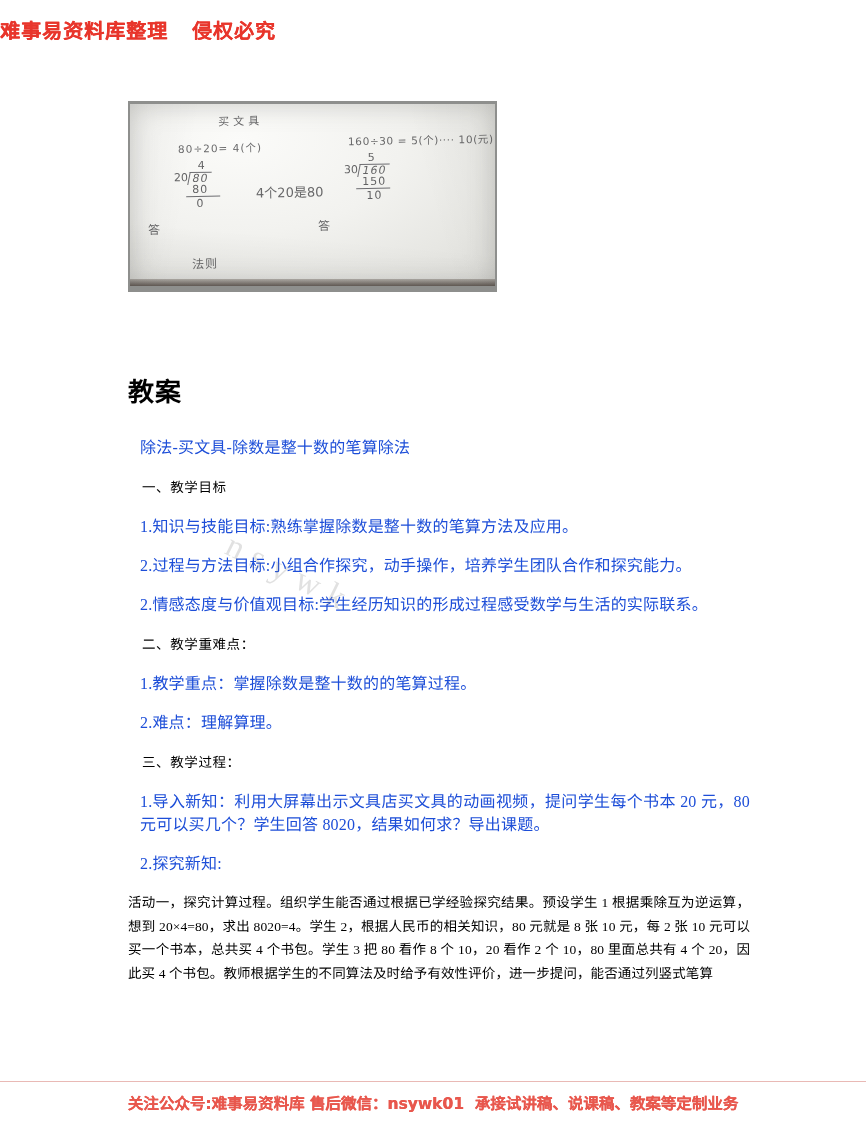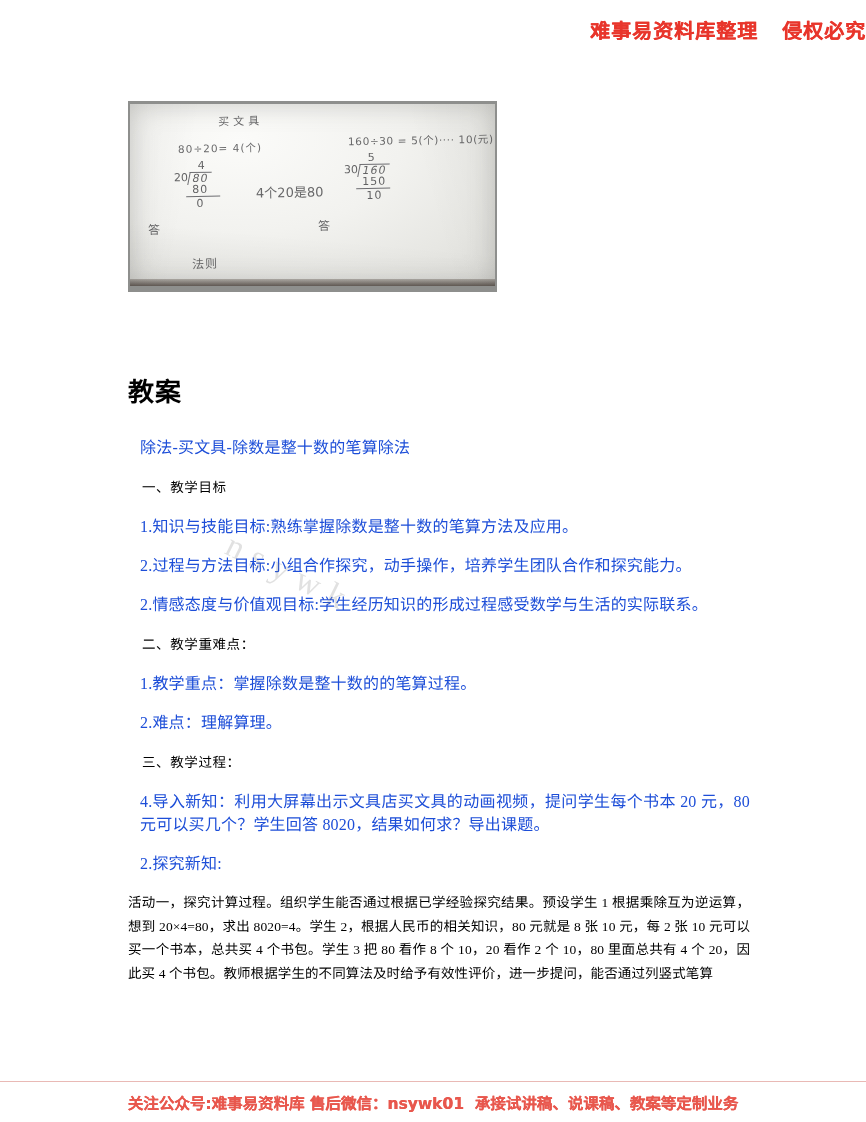--- a/index.html
+++ b/index.html
@@ -26,21 +26,21 @@
 
   
   .header-banner {
     position: absolute;
     top: 0;
     left: 0;
     width: 866px;
     height: 58px;
     display: flex;
     align-items: center;
-    justify-content: flex-end;
+    justify-content: flex-start;
   }
   .header-text {
     color: #e8352b;
     font-family: "DejaVu Sans", "Liberation Sans", sans-serif;
     font-weight: bold;
     font-size: 20px;
     letter-spacing: 1px;
     white-space: pre;
     text-shadow: 0.4px 0 0 #e8352b;
   }
@@ -331,21 +331,21 @@
     <p class="para">2.过程与方法目标:小组合作探究，动手操作，培养学生团队合作和探究能力。</p>
     <p class="para">2.情感态度与价值观目标:学生经历知识的形成过程感受数学与生活的实际联系。</p>
 
     <p class="heading-line">二、教学重难点：</p>
 
     <p class="para">1.教学重点：掌握除数是整十数的的笔算过程。</p>
     <p class="para">2.难点：理解算理。</p>
 
     <p class="heading-line">三、教学过程：</p>
 
-    <p class="para">4.导入新知：利用大屏幕出示文具店买文具的动画视频，提问学生每个书本 20 元，80 元可以买几个？学生回答 8020，结果如何求？导出课题。</p>
+    <p class="para">1.导入新知：利用大屏幕出示文具店买文具的动画视频，提问学生每个书本 20 元，80 元可以买几个？学生回答 8020，结果如何求？导出课题。</p>
     <p class="para">2.探究新知:</p>
 
     <p class="dense">活动一，探究计算过程。组织学生能否通过根据已学经验探究结果。预设学生 1 根据乘除互为逆运算，想到 20×4=80，求出 8020=4。学生 2，根据人民币的相关知识，80 元就是 8 张 10 元，每 2 张 10 元可以买一个书本，总共买 4 个书包。学生 3 把 80 看作 8 个 10，20 看作 2 个 10，80 里面总共有 4 个 20，因此买 4 个书包。教师根据学生的不同算法及时给予有效性评价，进一步提问，能否通过列竖式笔算</p>
   </div>
 
   <div class="watermark">
     <span>nsywk</span>
   </div>
 
   <div class="footer-banner">

